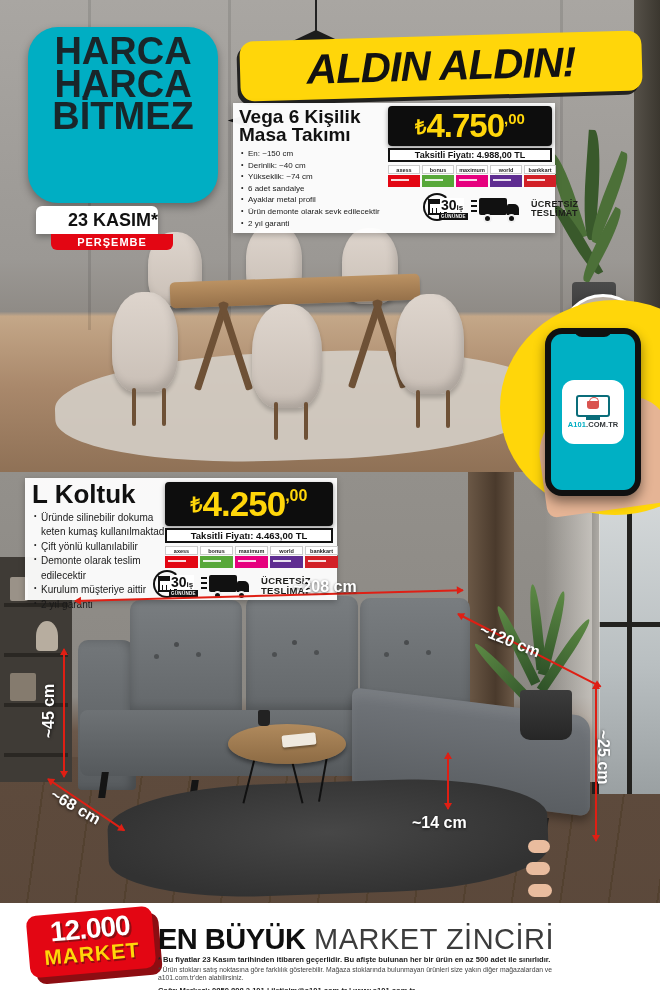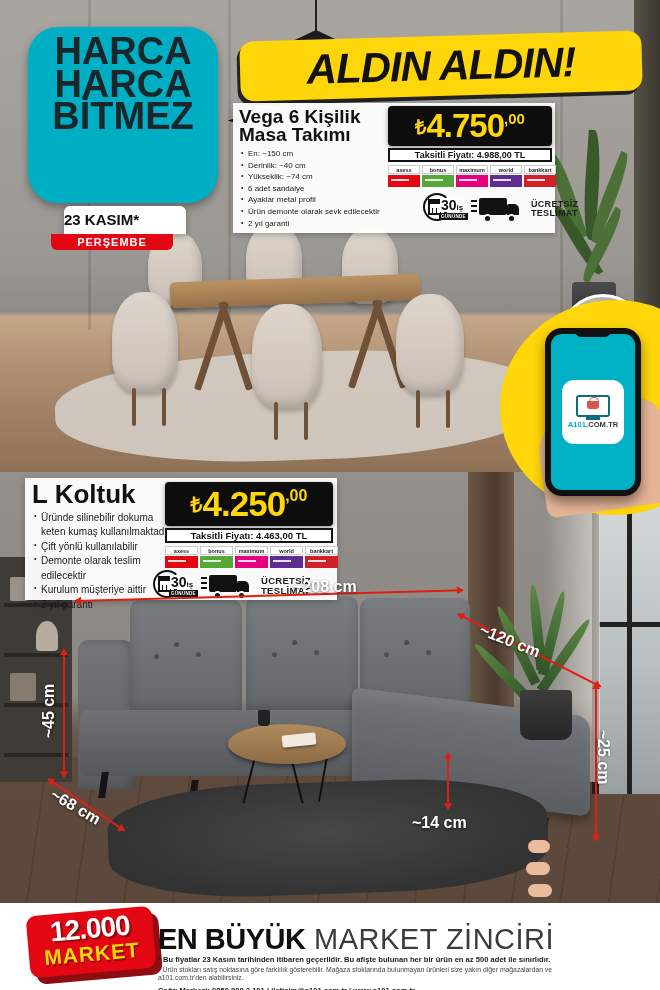--- a/index.html
+++ b/index.html
@@ -26,21 +26,21 @@
   .pot-top{position:absolute;left:572px;top:282px;width:44px;height:56px;background:linear-gradient(180deg,#4b4b4b,#2e2e2e);border-radius:4px 4px 8px 8px;}
 
   .thumb-circle{position:absolute;border-radius:50%;border:3px solid #fff;box-shadow:0 3px 6px rgba(0,0,0,.35);overflow:hidden;background:radial-gradient(circle at 40% 35%,#cfc4b8,#9d9288);}
   .thumb-bar{position:absolute;left:8%;top:46%;width:84%;height:12%;background:#8c6a45;border-radius:3px;}
   .thumb-blob{position:absolute;left:28%;top:20%;width:40%;height:46%;background:#e3dad1;border-radius:45%;}
 
   
   .logo-card{position:absolute;left:28px;top:27px;width:190px;height:176px;background:#00aec3;border-radius:30px;box-shadow:0 4px 8px rgba(0,0,0,.35);text-align:center;padding-top:8px;}
   .logo-a101{color:#fff;font-size:47px;font-weight:800;letter-spacing:1px;line-height:1.0;}
   .logo-word{color:#19262a;font-size:38px;font-weight:800;line-height:.86;letter-spacing:0px;}
-  .date-box{position:absolute;left:64px;top:206px;width:122px;height:28px;background:#fff;border-radius:6px 6px 0 0;box-shadow:0 3px 6px rgba(0,0,0,.3);text-align:left;font-weight:800;font-size:15px;color:#111;line-height:28px;}
+  .date-box{position:absolute;left:36px;top:206px;width:122px;height:28px;background:#fff;border-radius:6px 6px 0 0;box-shadow:0 3px 6px rgba(0,0,0,.3);text-align:right;font-weight:800;font-size:18px;color:#111;line-height:28px;}
   .day-box{position:absolute;left:51px;top:234px;width:122px;height:16px;background:#e30613;border-radius:0 0 6px 6px;text-align:center;color:#fff;font-weight:800;font-size:11px;line-height:16px;letter-spacing:1px;}
 
   
   .banner{position:absolute;left:240px;top:36px;width:402px;height:60px;background:#ffd60a;border-radius:14px;transform:rotate(-1.6deg);box-shadow:-3px 4px 0 rgba(20,20,20,.9);display:flex;align-items:center;justify-content:center;}
   .banner-flag{position:absolute;left:228px;top:112px;width:0;height:0;border-top:10px solid transparent;border-bottom:4px solid transparent;border-right:22px solid #151515;transform:rotate(8deg);}
   .banner-text{font-size:42px;font-weight:900;font-style:italic;color:#121212;letter-spacing:-1px;white-space:nowrap;}
 
   
   .panel{position:absolute;background:rgba(255,255,255,.95);box-shadow:0 2px 6px rgba(0,0,0,.25);}
   .p-name{font-weight:800;color:#111;line-height:.95;}

